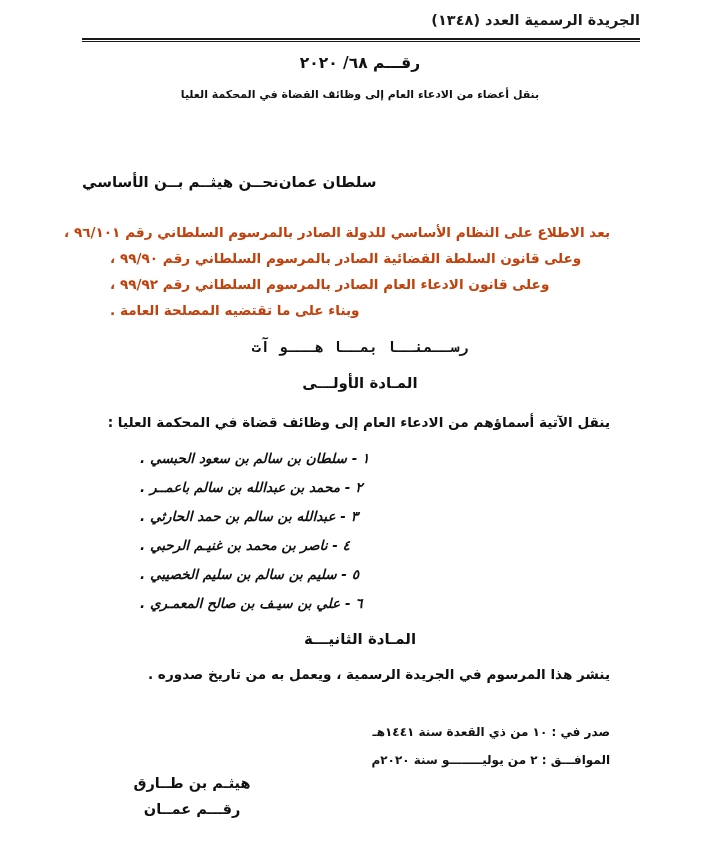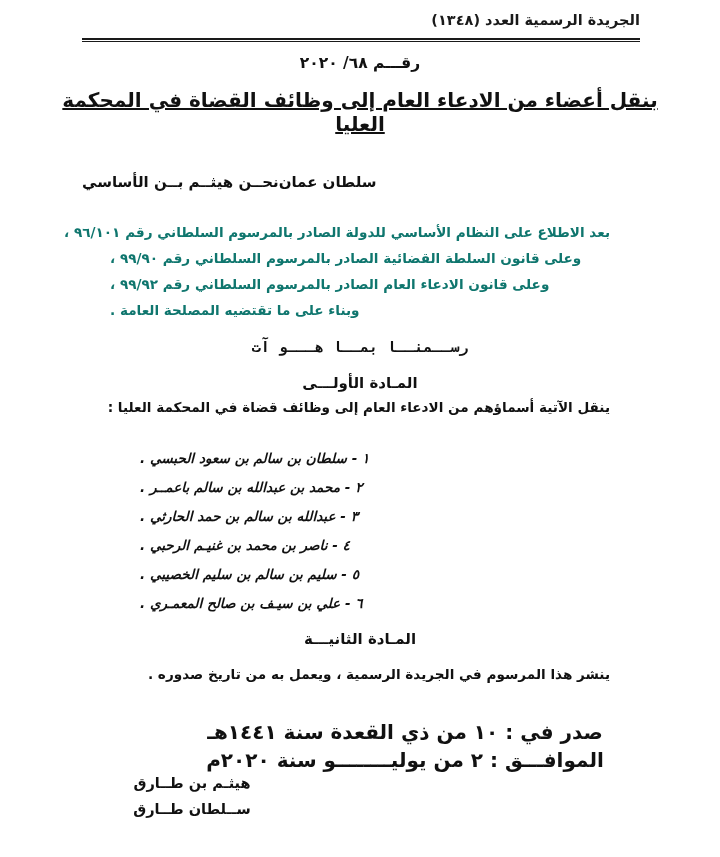--- a/index.html
+++ b/index.html
@@ -59,24 +59,23 @@
     letter-spacing: 1.2px;
     margin-bottom: 14px;
   }
   .title-number {
     font-size: 15.5px;
     font-weight: bold;
     letter-spacing: 0.6px;
     margin-bottom: 16px;
   }
   .title-subject {
-    font-size: 20px;
+    font-size: 11px;
     font-weight: bold;
     letter-spacing: 0.2px;
-    text-decoration: underline;
   }
 
   
   .sovereign-line {
     position: absolute;
     top: 173px;
     left: 82px;
     width: 558px;
     display: flex;
     flex-direction: row-reverse;
@@ -95,21 +94,21 @@
   
   .preamble {
     position: absolute;
     top: 219px;
     left: 110px;
     width: 500px;
     text-align: left;
     font-size: 13.6px;
     font-weight: bold;
     line-height: 26px;
-    color: #0f766e;
+    color: #c2410c;
   }
   .preamble div {
     white-space: nowrap;
   }
 
   
   .enactment {
     position: absolute;
     top: 338px;
     left: 60px;
@@ -130,21 +129,21 @@
     font-size: 15px;
     font-weight: bold;
     letter-spacing: 0.6px;
   }
   .article-one-heading { top: 374px; }
   .article-two-heading { top: 630px; }
 
   
   .article-one-body {
     position: absolute;
-    top: 399px;
+    top: 414px;
     left: 140px;
     width: 470px;
     text-align: left;
     font-size: 13.6px;
     font-weight: bold;
     white-space: nowrap;
   }
 
   .name-list {
     position: absolute;
@@ -176,22 +175,22 @@
     font-weight: bold;
     white-space: nowrap;
   }
 
   
   .dates {
     position: absolute;
     top: 718px;
     left: 200px;
     width: 410px;
-    text-align: center;
-    font-size: 20px;
+    text-align: right;
+    font-size: 12px;
     font-weight: bold;
     line-height: 28px;
   }
   .dates div { white-space: nowrap; letter-spacing: 0.3px; }
 
   
   .signature {
     position: absolute;
     top: 770px;
     left: 82px;
@@ -247,16 +246,16 @@
 
   <div class="article-two-body">ينشر هذا المرسوم في الجريدة الرسمية ، ويعمل به من تاريخ صدوره .</div>
 
   <div class="dates">
     <div>صدر في : ١٠ من ذي القعدة سنة ١٤٤١هـ</div>
     <div>الموافـــق :  ٢  من يوليــــــــو سنة ٢٠٢٠م</div>
   </div>
 
   <div class="signature">
     <div>هيثـم بن طــارق</div>
-    <div>ســلطان طــارق</div>
+    <div>رقـــم عمــان</div>
   </div>
 
 </div>
 
 </body></html>

